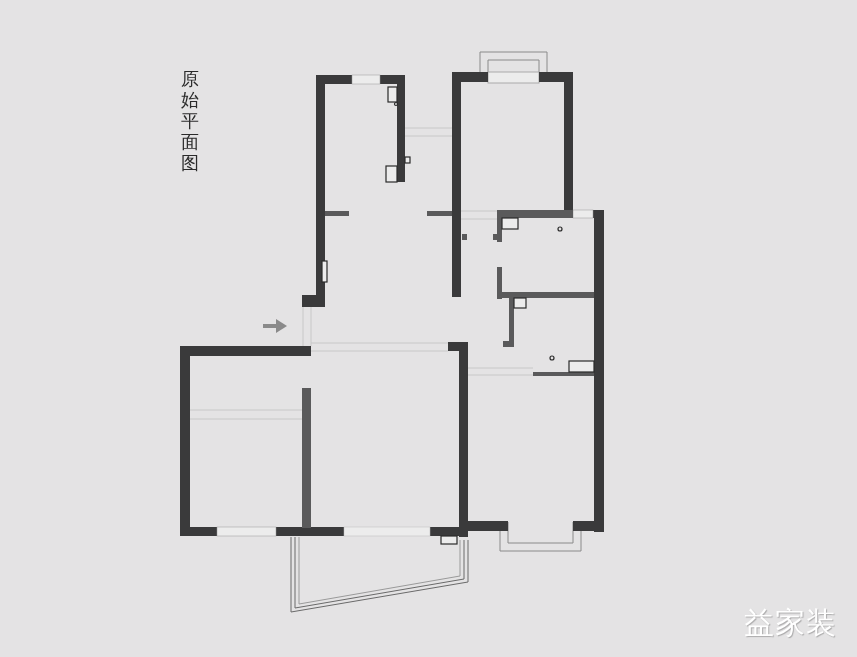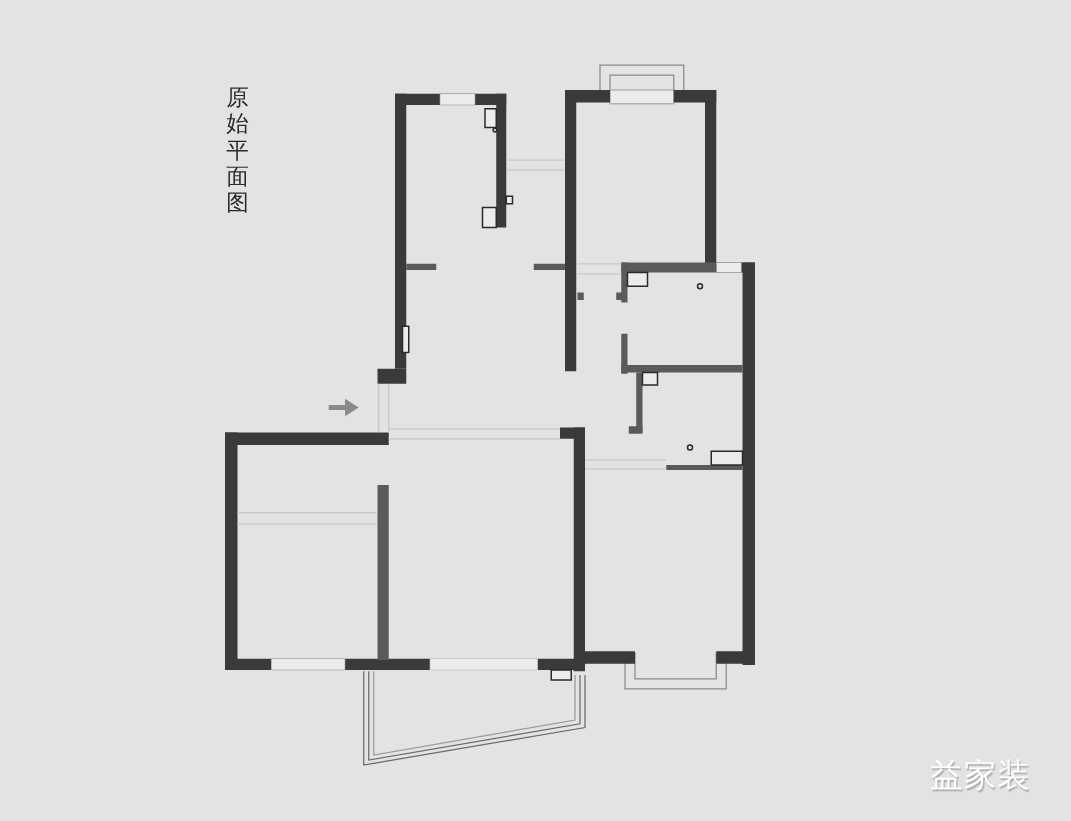--- a/index.html
+++ b/index.html
@@ -1,19 +1,19 @@
 <!DOCTYPE html>
 <html><head>
 <meta charset="utf-8">
 <style>
   html, body { margin:0; padding:0; }
   body { width:857px; height:657px; background:#e4e3e4; position:relative; overflow:hidden; font-family:"DejaVu Sans", sans-serif; }
   .title { position:absolute; left:178px; top:68px; width:24px; font-size:18px; line-height:21px; color:#2a2a2a; text-align:center; }
   .title span { display:block; }
-  .watermark { position:absolute; left:744px; top:603px; font-size:26px; color:#ffffff; letter-spacing:1px; text-shadow:1px 1px 1px rgba(0,0,0,0.25); }
+  .watermark { position:absolute; left:744px; top:603px; font-size:30px; color:#ffffff; letter-spacing:1px; text-shadow:1px 1px 1px rgba(0,0,0,0.25); }
   svg.plan { position:absolute; left:0; top:0; }
 </style>
 </head>
 <body>
 
 <div class="title">
   <span>原</span>
   <span>始</span>
   <span>平</span>
   <span>面</span>

